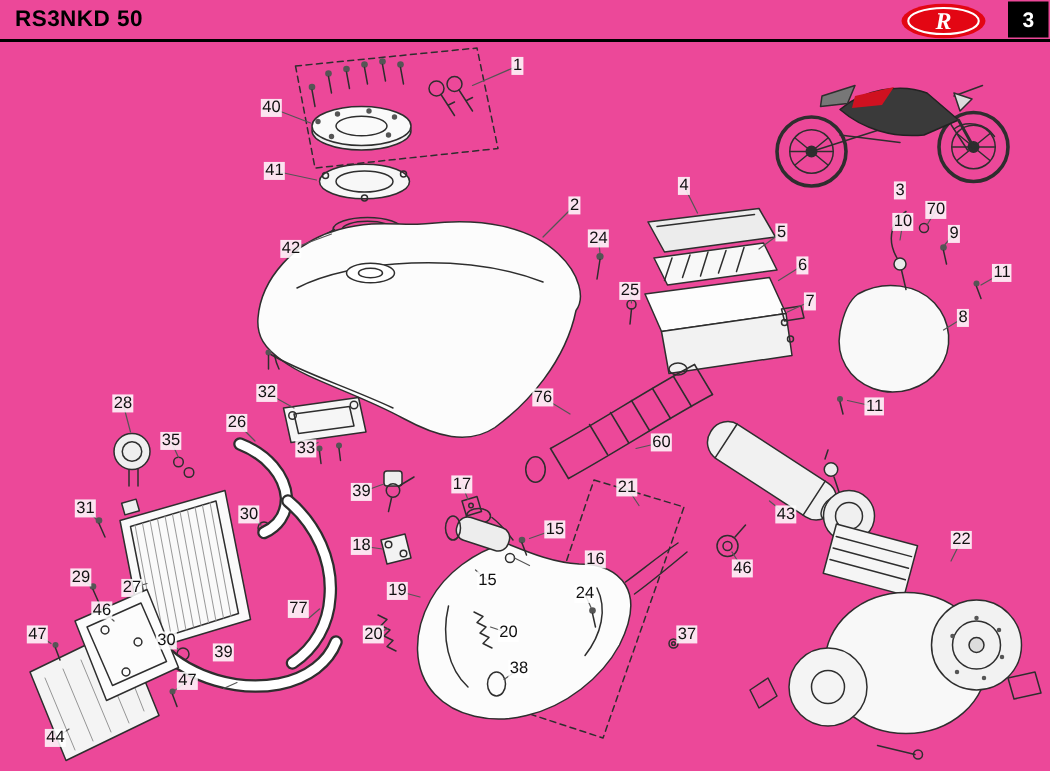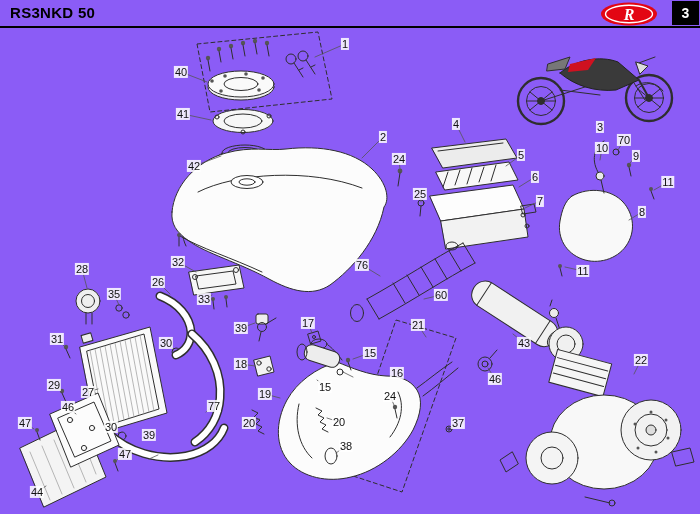--- a/index.html
+++ b/index.html
@@ -1,16 +1,16 @@
 <!DOCTYPE html>
 <html><head>
 <meta charset="utf-8">
 <style>
   html,body{margin:0;padding:0;background:#fff}
-  .page{position:relative;width:700px;height:514px;background:#8b5cf6;overflow:hidden;
+  .page{position:relative;width:700px;height:514px;background:#ec4899;overflow:hidden;
         font-family:"Liberation Sans",sans-serif}
   .header-title{position:absolute;left:10px;top:4px;margin:0;font-size:15px;font-weight:bold;
         letter-spacing:.3px;color:#000;z-index:5}
   .header-rule{position:absolute;left:0;top:26px;width:700px;height:2px;background:#000;z-index:5}
   .brand-logo{position:absolute;right:42px;top:2px;z-index:6}
   .page-num{position:absolute;right:1px;top:1px;width:27px;height:24px;background:#000;color:#fff;
         font-weight:bold;font-size:14px;display:flex;align-items:center;justify-content:center;z-index:6}
   .canvas{position:absolute;left:0;top:0;width:700px;height:514px;z-index:1}
   svg.art{position:absolute;left:0;top:0}
   .callout-layer{position:absolute;left:0;top:0;width:700px;height:514px;z-index:3}
@@ -443,17 +443,17 @@
         <span class="callout" style="left: 458px; top: 423px;">37</span>
         <span class="callout" style="left: 249px; top: 423px;">20</span>
         <span class="callout" style="left: 339px; top: 422px;">20</span>
         <span class="callout" style="left: 346px; top: 446px;">38</span>
         <span class="callout" style="left: 68px; top: 407px;">46</span>
         <span class="callout" style="left: 25px; top: 423px;">47</span>
         <span class="callout" style="left: 111px; top: 427px;">30</span>
         <span class="callout" style="left: 125px; top: 454px;">47</span>
         <span class="callout" style="left: 149px; top: 435px; text-align: center;">39</span>
         <span class="callout" style="left: 37px; top: 492px;">44</span>
-        <span class="callout" style="left: 214px; top: 406px; text-align: center;">77</span>
+        <span class="callout" style="left: 199px; top: 406px; text-align: center;">77</span>
         <span class="callout" style="left: 641px; top: 360px;">22</span>
       </div>
   </div>
 </div>
 
 </body></html>

